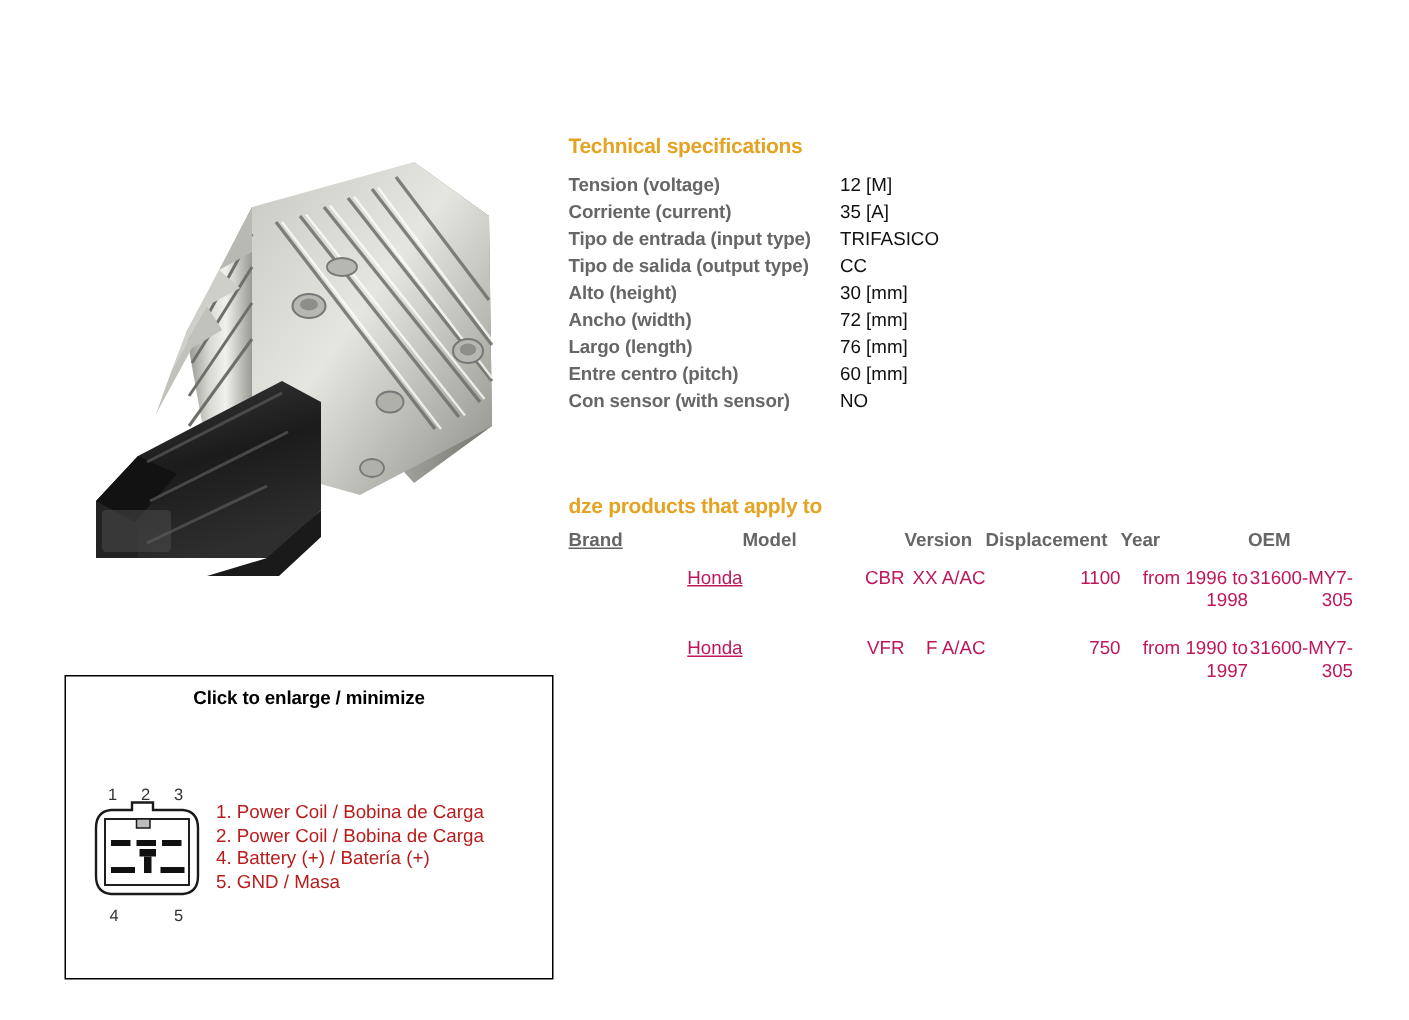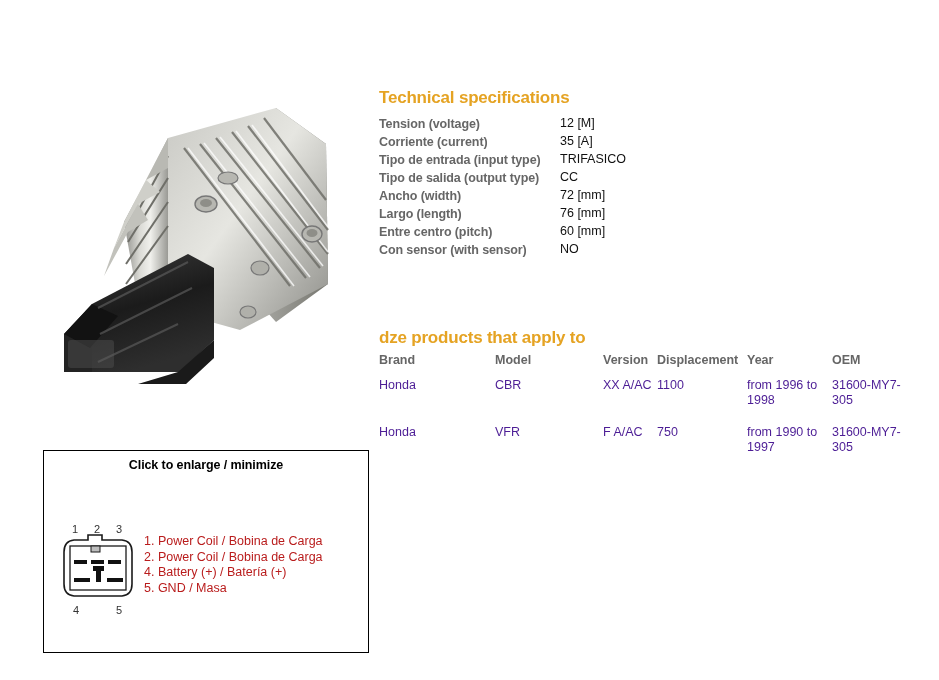--- a/index.html
+++ b/index.html
@@ -23,21 +23,21 @@
   
   .photo-wrap {
     position: absolute; left: 28px; top: 72px;
     width: 340px; height: 318px;
   }
   .photo-wrap svg { display:block; width:100%; height:100%; }
 
   
   .specs { position: absolute; left: 379px; top: 86px; width: 250px; }
   .sec-title {
-    font-size: 17px; font-weight: bold; color: #E5A323;
+    font-size: 14px; font-weight: bold; color: #E5A323;
     letter-spacing: -0.2px; margin: 0 0 5px 0; line-height: 23px;
   }
   .spec-row { position: relative; height: 18px; line-height: 18px; white-space: nowrap; }
   .spec-label {
     font-size: 12.5px; font-weight: bold; color:#666666;
     letter-spacing: -0.1px;
   }
   .spec-value {
     position: absolute; left: 181px; top: 0;
     font-size: 12.5px; color:#111111; font-weight: normal;
@@ -51,25 +51,25 @@
     border-collapse: collapse;
     font-size: 12.5px;
     table-layout: fixed;
   }
   table.apply th {
     font-size: 12.5px; font-weight: bold; color:#666666;
     text-align: left; padding: 0 0 11px 0; vertical-align: top;
     white-space: nowrap;
   }
   table.apply td {
-    font-size: 12.5px; color:#4c1d95; font-weight: normal;
-    text-align: left; padding: 0 0 17px 0; vertical-align: top;
+    font-size: 12.5px; color:#be185d; font-weight: normal;
+    text-align: right; padding: 0 0 17px 0; vertical-align: top;
     line-height: 15px;
   }
-  .c-brand { width: 116px; }
+  .c-brand { width: 116px; text-decoration: underline; }
   .c-model { width: 108px; }
   .c-version { width: 54px; }
   .c-disp { width: 90px; }
   .c-year { width: 85px; }
   .c-oem { width: 70px; margin-top: 28px; }
 
   
   .conn-panel {
     position: absolute; left: 43px; top: 450px;
     width: 326px; height: 203px;
@@ -184,20 +184,24 @@
       <span class="spec-label">Corriente (current)</span>
       <span class="spec-value">35 [A]</span>
     </div>
     <div class="spec-row">
       <span class="spec-label">Tipo de entrada (input type)</span>
       <span class="spec-value">TRIFASICO</span>
     </div>
     <div class="spec-row">
       <span class="spec-label">Tipo de salida (output type)</span>
       <span class="spec-value">CC</span>
+    </div>
+    <div class="spec-row">
+      <span class="spec-label">Alto (height)</span>
+      <span class="spec-value">30 [mm]</span>
     </div>
     <div class="spec-row">
       <span class="spec-label">Ancho (width)</span>
       <span class="spec-value">72 [mm]</span>
     </div>
     <div class="spec-row">
       <span class="spec-label">Largo (length)</span>
       <span class="spec-value">76 [mm]</span>
     </div>
     <div class="spec-row">

